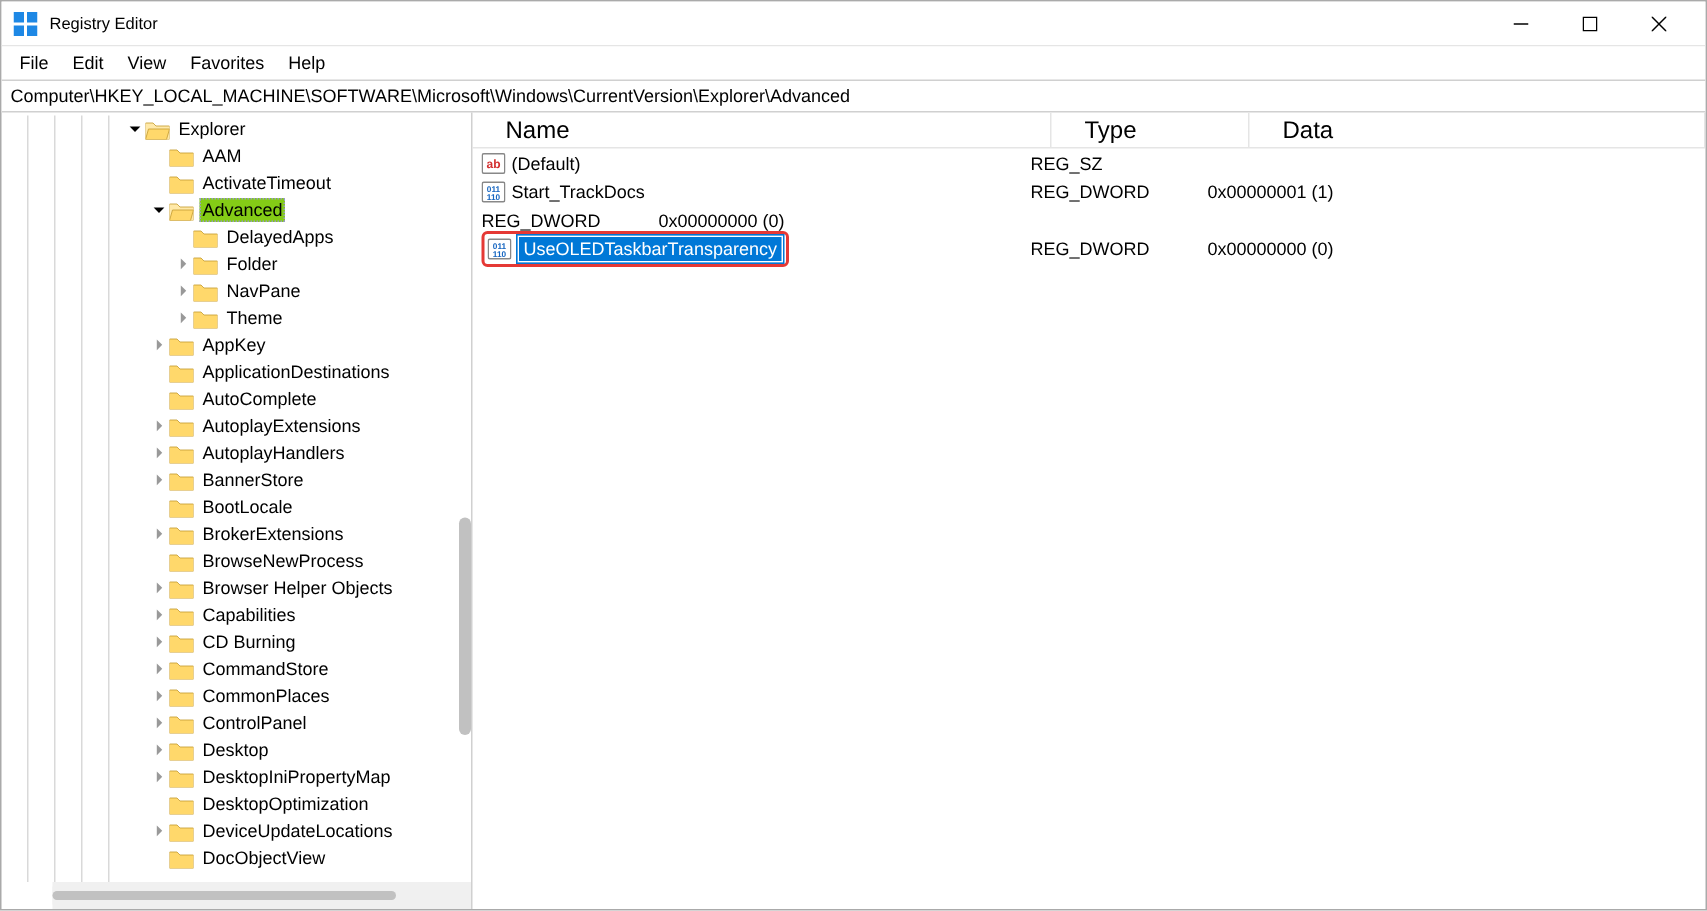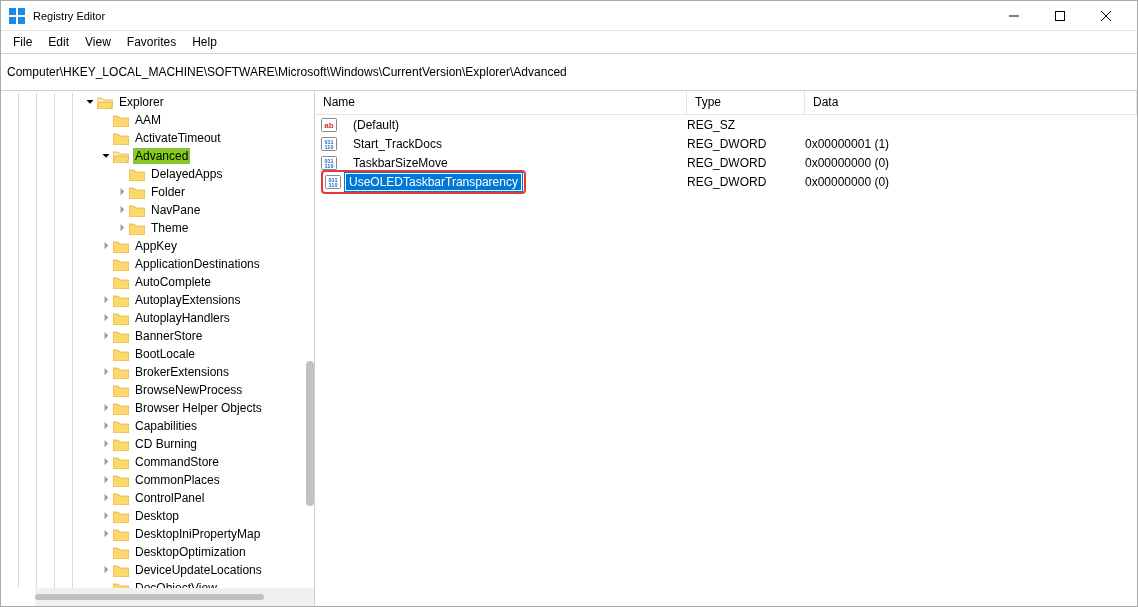--- a/index.html
+++ b/index.html
@@ -10,21 +10,21 @@
   .titlebar .app-icon { width: 16px; height: 16px; display: inline-flex; align-items: center; justify-content: center; margin-right: 8px; }
   .titlebar .title { flex: 1; font-size: 11px; }
   .winbtns { display: flex; gap: 0; }
   .winbtn { width: 46px; height: 30px; display: flex; align-items: center; justify-content: center; cursor: default; }
 
   
   .menubar { height: 22px; display: flex; align-items: center; padding: 0 4px; background: #fff; }
   .menuitem { padding: 2px 8px; cursor: default; }
 
   
-  .addressbar { height: 38px; border-top: 1px solid #d0d0d0; border-bottom: 1px solid #d0d0d0; display: flex; align-items: center; padding: 0 6px; background: #fff; font-size: 12px; }
+  .addressbar { height: 22px; border-top: 1px solid #d0d0d0; border-bottom: 1px solid #d0d0d0; display: flex; align-items: center; padding: 0 6px; background: #fff; font-size: 12px; }
 
   
   .main { flex: 1; display: flex; min-height: 0; }
   .treepane { width: 314px; border-right: 1px solid #d0d0d0; position: relative; overflow: hidden; }
   .tree-wrapper { position: absolute; top: 0; left: 0; right: 0; bottom: 18px; overflow: hidden; padding-top: 2px; display:flex; }
   .tree-scrollbar-x { position: absolute; bottom: 0; left: 34px; right: 0; height: 18px; display: flex; align-items: center; background: #f0f0f0; }
   .scrollbar-rail { flex: 1; height: 12px; background: #f0f0f0; border-radius: 0; position: relative; }
   .scrollbar-thumb { position: absolute; left: 0; width: 82%; height: 6px; top: 3px; background: #c1c1c1; border-radius: 3px; }
   .tree-scrollbar-y { position: absolute; right: 0; top: 270px; width: 8px; height: 145px; background: #c1c1c1; border-radius: 4px; }
 
@@ -39,28 +39,28 @@
   .folder-icon { width: 16px; height: 13px; display: inline-block; margin-right: 4px; vertical-align: middle; }
   .folder-svg { width: 16px; height: 13px; }
   .node-label { padding: 0 2px; }
   .node-label.selected { background: #84cc16; border: 1px dotted #99c; padding: 0 1px; }
   .indent1 { padding-left: 16px; }
   .indent2 { padding-left: 32px; }
 
   
   .listpane { flex: 1; overflow: hidden; display: flex; flex-direction: column; }
   .list-header { height: 24px; display: flex; border-bottom: 1px solid #e5e5e5; }
-  .list-header .col { padding: 4px 8px; border-right: 1px solid #e5e5e5; font-size: 12px; cursor: default; }
+  .list-header .col { padding: 4px 8px; border-right: 1px solid #e5e5e5; font-size: 16px; cursor: default; margin-left: 14px; }
   .col-name { width: 372px; }
   .col-type { width: 118px; }
   .col-data { flex: 1; }
 
   .list-body { flex: 1; overflow: hidden; }
   .list-row { display: flex; align-items: center; height: 19px; padding-left: 6px; cursor: default; }
-  .list-row .cell-name { width: 366px; display: flex; align-items: center; gap: 12px; }
+  .list-row .cell-name { width: 366px; display: flex; align-items: center; }
   .list-row .cell-type { width: 118px; }
   .list-row .cell-data { flex: 1; }
   .val-icon { width: 16px; height: 16px; display: inline-flex; align-items: center; justify-content: center; margin-right: 4px; }
   .row-selected .cell-name .name-text { background: #0078d7; color: #ffffff; padding: 1px 3px; }
   .row-selected .cell-name .name-text.editing { border: 1px solid #fff; outline: 1px solid #0078d7; }
   .highlight-box { border: 2px solid #e53935; border-radius: 4px; padding: 1px 2px; display: inline-flex; align-items: center; }
 
 </style>
 </head>
 <body>
@@ -349,28 +349,20 @@
               <svg width="16" height="16" viewBox="0 0 16 16">
                 <use href="#val-binary"></use>
               </svg>
             </span>
             <span class="name-text">Start_TrackDocs</span>
           </div>
           <div class="cell-type">REG_DWORD</div>
           <div class="cell-data">0x00000001 (1)</div>
         </div>
         <div class="list-row">
-          <div class="cell-name">
-            <span class="val-icon">
-              <svg width="16" height="16" viewBox="0 0 16 16">
-                <use href="#val-binary"></use>
-              </svg>
-            </span>
-            <span class="name-text">TaskbarSizeMove</span>
-          </div>
           <div class="cell-type">REG_DWORD</div>
           <div class="cell-data">0x00000000 (0)</div>
         </div>
         <div class="list-row row-selected">
           <div class="cell-name">
             <span class="highlight-box">
               <span class="val-icon">
                 <svg width="16" height="16" viewBox="0 0 16 16">
                   <use href="#val-binary"></use>
                 </svg>

